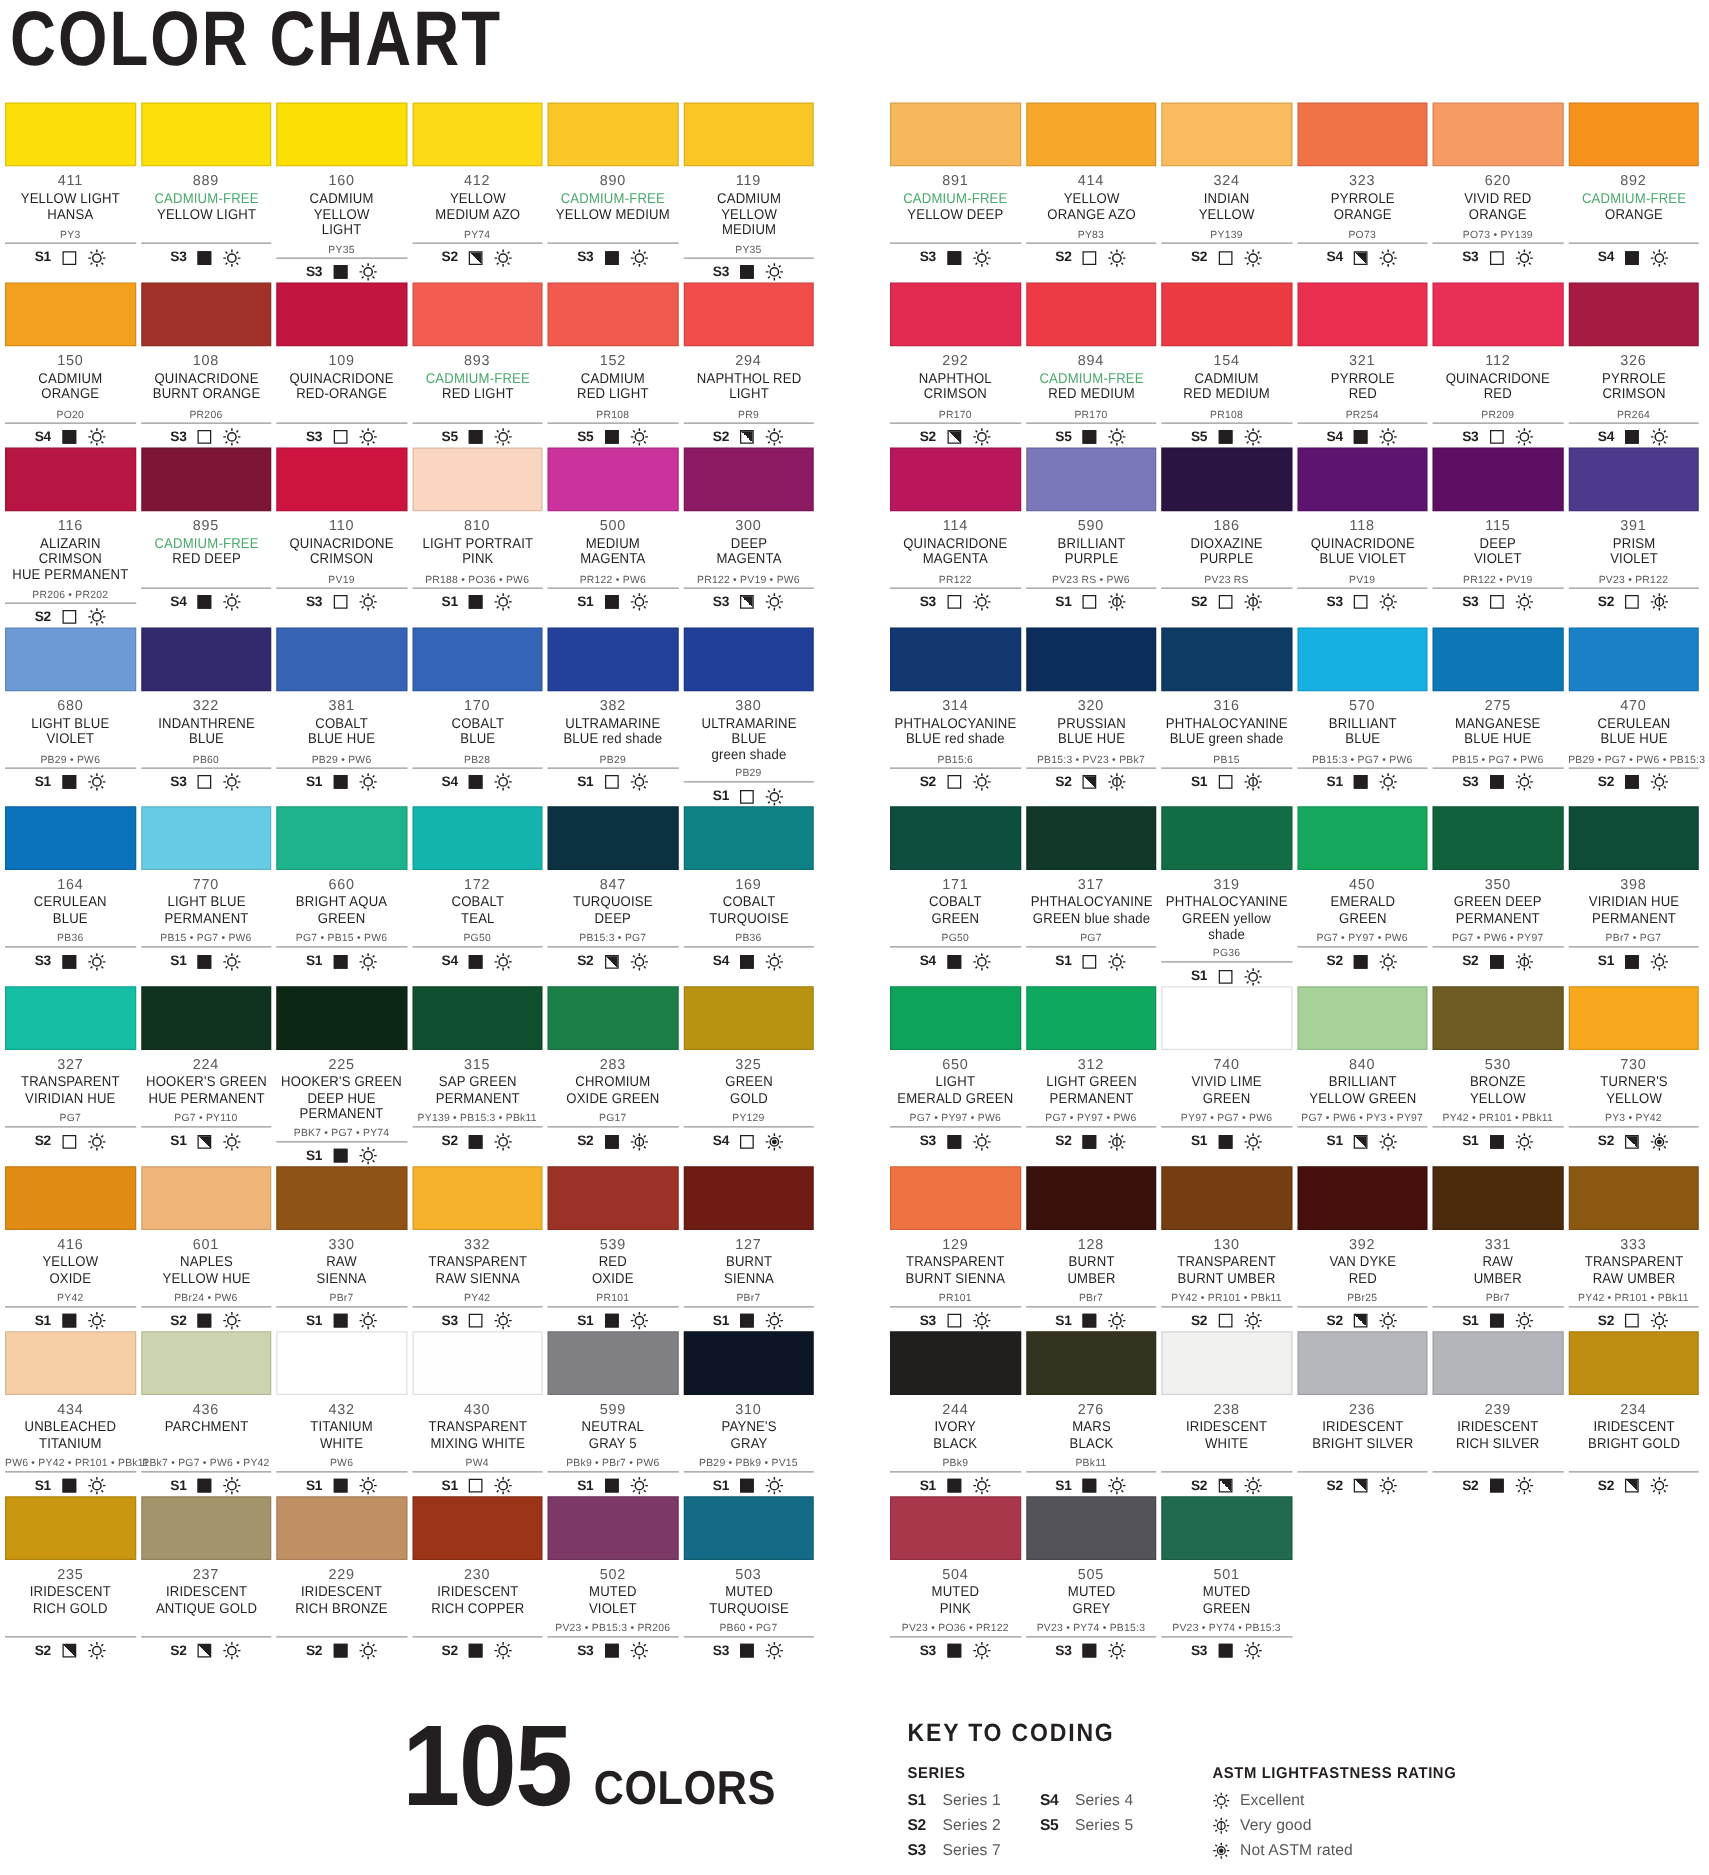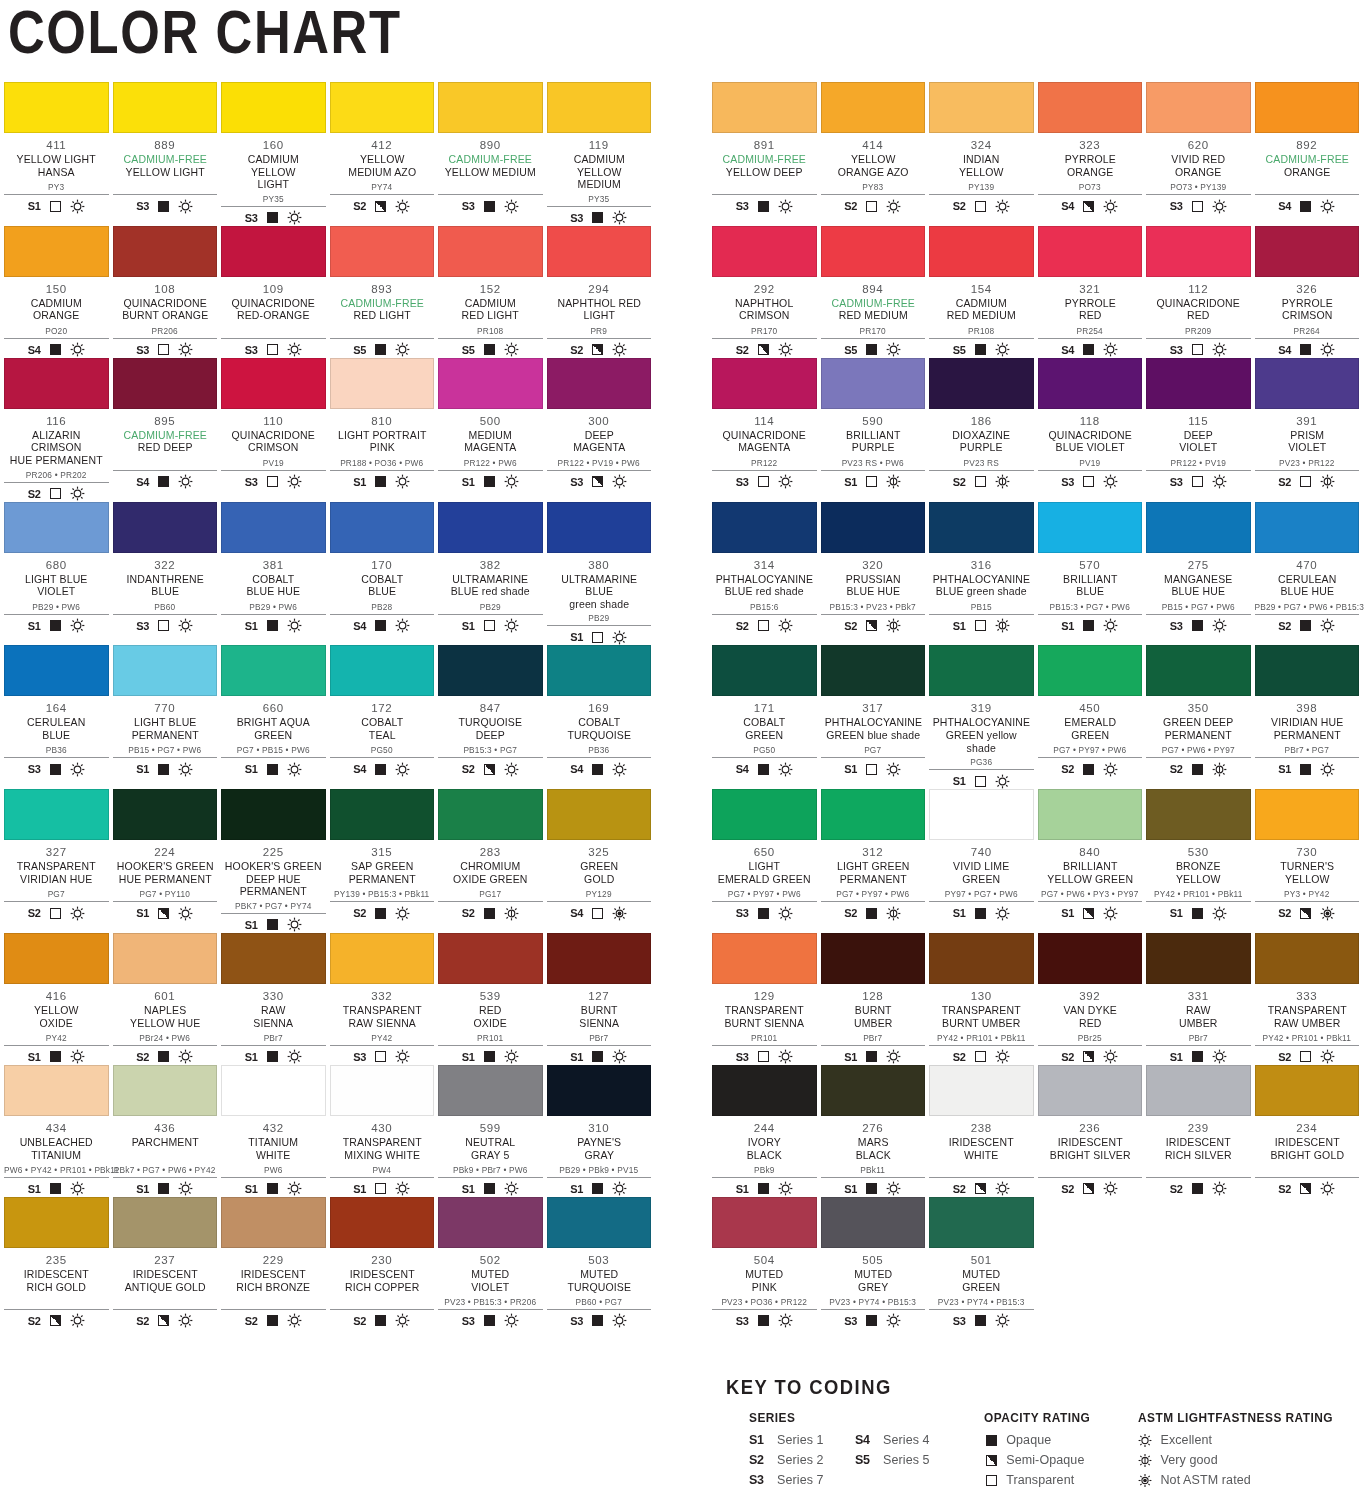--- a/index.html
+++ b/index.html
@@ -123,21 +123,21 @@
     transform: scaleX(0.88); transform-origin: left bottom;
     font-family: "Liberation Sans", sans-serif;
   }
 
   #key { position: absolute; left: 726px; top: 8px; width: 640px; }
   #key-title {
     font-size: 20px; font-weight: bold; color: #231f20;
     letter-spacing: 1.6px; transform: scaleX(0.92); transform-origin: left top;
     font-family: "Liberation Sans", sans-serif;
   }
-  #key-cols { display: flex; margin-top: 12px; margin-left: 23px; }
+  #key-cols { display: flex; margin-top: 12px; }
   .key-col-series { width: 244px; }
   .key-col-opacity { width: 160px; }
   .key-col-lf { width: 236px; }
   .key-head {
     font-size: 12.5px; font-weight: bold; color: #231f20;
     letter-spacing: 0.5px; margin-bottom: 5px;
     transform: scaleX(0.95); transform-origin: left top;
     font-family: "Liberation Sans", sans-serif;
   }
   .key-series-wrap { display: flex; }
@@ -2954,20 +2954,24 @@
           </div>
         </div>
         <div class="swatch-cell blank"></div>
         <div class="swatch-cell blank"></div>
         <div class="swatch-cell blank"></div>
       </div>
     </div>
   </div>
 
 <div id="footer">
+  <div id="count-block">
+    <div id="count-num">105</div>
+    <div id="count-word">COLORS</div>
+  </div>
   <div id="key">
     <div id="key-title">KEY TO CODING</div>
     <div id="key-cols">
       <div class="key-col-series">
         <div class="key-head">SERIES</div>
         <div class="key-series-wrap">
           <div class="key-series-sub" id="key-series-1">
               <div class="key-row">
                 <span class="key-s">S1</span>
                 <span class="key-t">Series 1</span>
@@ -2985,43 +2989,20 @@
               <div class="key-row">
                 <span class="key-s">S4</span>
                 <span class="key-t">Series 4</span>
               </div>
               <div class="key-row">
                 <span class="key-s">S5</span>
                 <span class="key-t">Series 5</span>
               </div>
             </div>
         </div>
-      </div>
-      <div class="key-col-opacity">
-        <div class="key-head">OPACITY RATING</div>
-        <div id="key-opacity-list">
-            <div class="key-row">
-              <span class="key-ico">
-                <span class="op-opaque"></span>
-              </span>
-              <span class="key-t">Opaque</span>
-            </div>
-            <div class="key-row">
-              <span class="key-ico">
-                <span class="op-semi"></span>
-              </span>
-              <span class="key-t">Semi-Opaque</span>
-            </div>
-            <div class="key-row">
-              <span class="key-ico">
-                <span class="op-box"></span>
-              </span>
-              <span class="key-t">Transparent</span>
-            </div>
-          </div>
       </div>
       <div class="key-col-lf">
         <div class="key-head">ASTM LIGHTFASTNESS RATING</div>
         <div id="key-lf-list">
             <div class="key-row">
               <span class="key-ico">
                 <svg width="15" height="15" viewBox="0 0 14 14">
                   <circle cx="7" cy="7" r="3.1" fill="none" stroke="#231f20" stroke-width="1.1"></circle>
                   <line x1="7" y1="0.6" x2="7" y2="2.6" stroke="#231f20" stroke-width="1.1"></line>
                   <line x1="7" y1="11.4" x2="7" y2="13.4" stroke="#231f20" stroke-width="1.1"></line>

